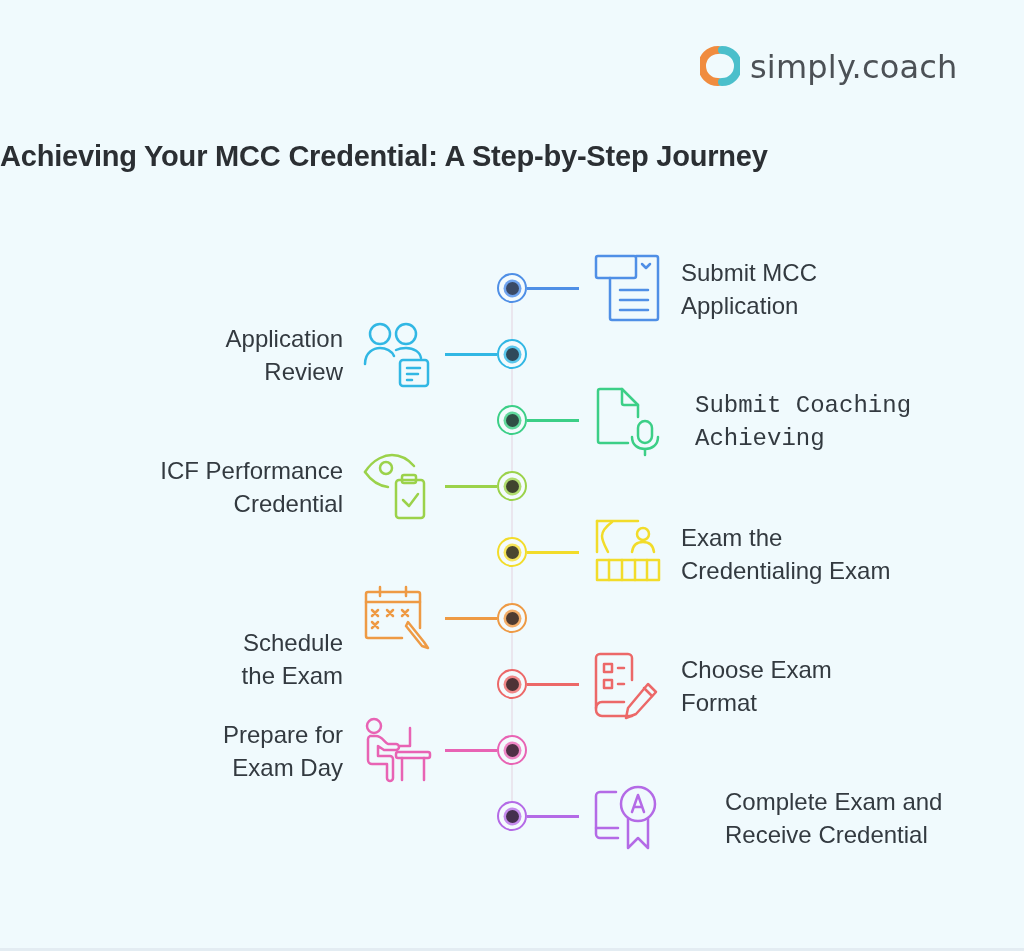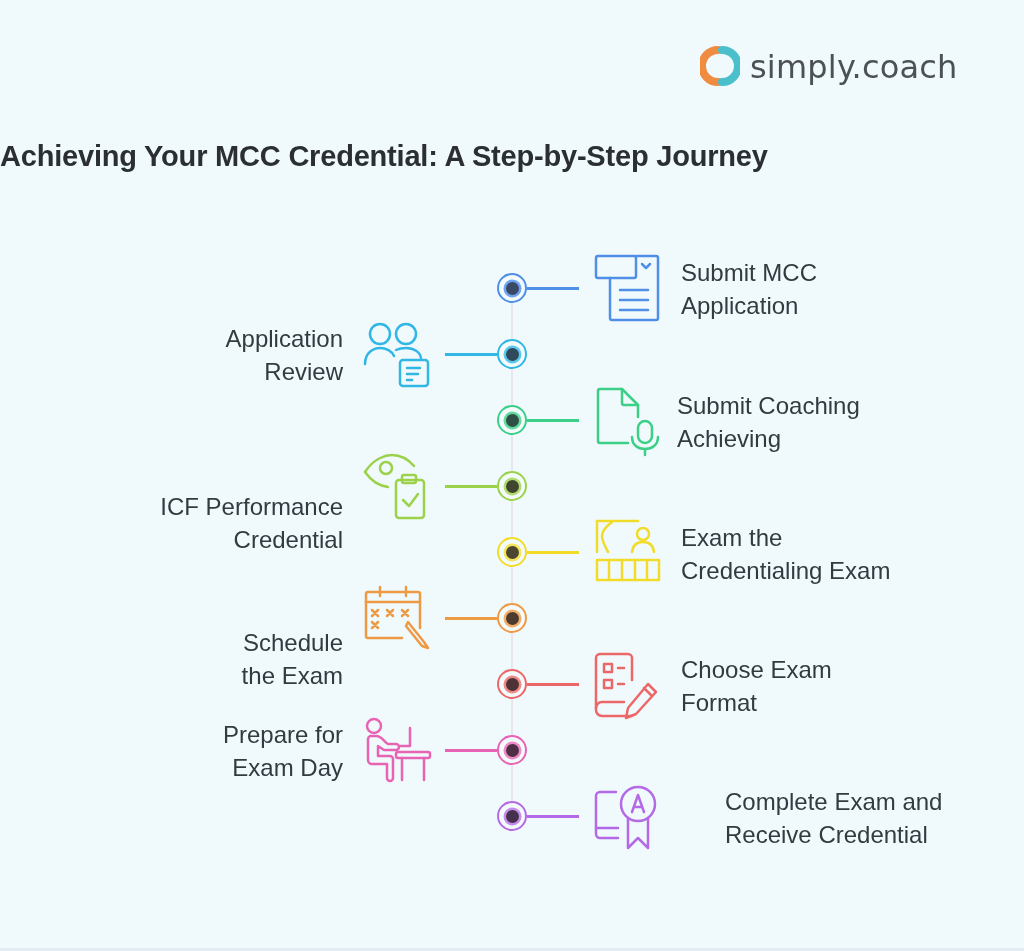--- a/index.html
+++ b/index.html
@@ -111,40 +111,40 @@
         <div class="dot" style="background:#2f4f45;"></div>
       </div>
     <div class="connector" style="left:527px;top:419px;width:52px;background:#3ccf87;"></div>
     <svg class="icon" style="left:592px;top:385px;" viewBox="0 0 72 72" fill="none" stroke="#3ccf87" stroke-width="2.5" stroke-linejoin="round" stroke-linecap="round">
       <path d="M36 58 H8 a2 2 0 0 1 -2 -2 V6 a2 2 0 0 1 2 -2 H30 L46 20 V32"></path>
       <path d="M30 4 V18 a2 2 0 0 0 2 2 H46"></path>
       <rect x="46" y="36" width="14" height="22" rx="7"></rect>
       <path d="M40 52 C40 60 46 64 53 64 C60 64 66 60 66 52"></path>
       <path d="M53 64 V70"></path>
     </svg>
-    <div class="label right" style="left:677px;top:389px;">
+    <div class="label right" style="left:695px;top:389px;font-family:Liberation Mono, monospace;">
       <div>Submit Coaching</div>
       <div>Achieving</div>
     </div>
   </div>
 
   <div>
     <div class="node" style="left:497px;top:471px;border-color:#9bd24a;--ring:#b0dc6e;">
         <div class="dot" style="background:#40452f;"></div>
       </div>
     <div class="connector" style="left:445px;top:485px;width:52px;background:#9bd24a;"></div>
     <svg class="icon" style="left:362px;top:450px;" viewBox="0 0 72 72" fill="none" stroke="#9bd24a" stroke-width="2.5" stroke-linejoin="round" stroke-linecap="round">
       <path d="M3 22 C12 8 24 5 30 5 C38 5 46 9 52 16"></path>
       <path d="M3 22 C10 32 18 36 26 37"></path>
       <circle cx="24" cy="18" r="6"></circle>
       <rect x="34" y="30" width="28" height="38" rx="3"></rect>
       <rect x="40" y="25" width="14" height="8" rx="2"></rect>
       <path d="M41 50 L47 56 L56 44"></path>
     </svg>
-    <div class="label left" style="right:681px;top:454px;margin-top:36px;">
+    <div class="label left" style="right:681px;top:454px;">
       <div>ICF Performance</div>
       <div>Credential</div>
     </div>
   </div>
 
   <div>
     <div class="node" style="left:497px;top:537px;border-color:#f2dc2a;--ring:#f5e458;">
         <div class="dot" style="background:#4a4630;"></div>
       </div>
     <div class="connector" style="left:527px;top:551px;width:52px;background:#f2dc2a;"></div>

